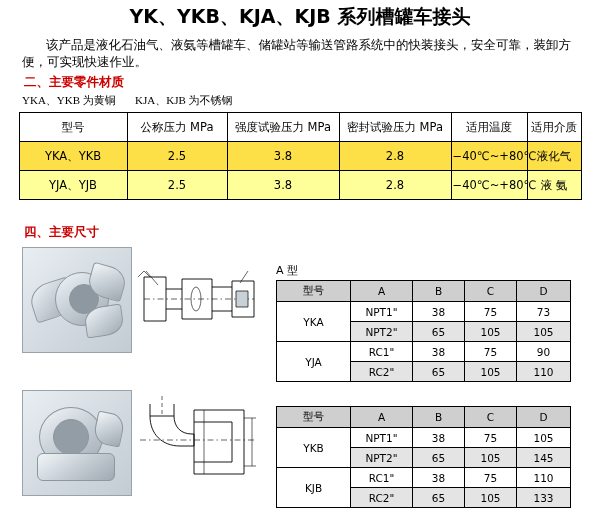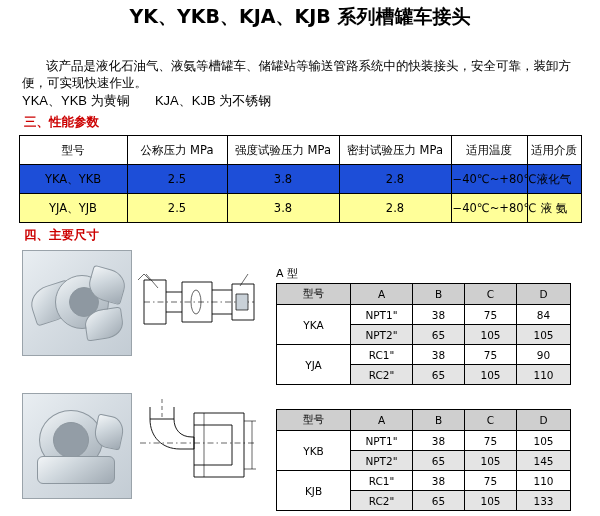--- a/index.html
+++ b/index.html
@@ -40,26 +40,25 @@
   }
   .para {
     font-size: 12.5px;
     line-height: 17px;
     margin: 0 12px 0 14px;
     text-indent: 0;
     font-family: "DejaVu Sans", "Liberation Sans", sans-serif;
   }
   .para.indent {
     text-indent: 24px;
-    margin-top: 21px;
   }
   .mat-line {
-    font-size: 13px;
+    font-size: 11px;
     margin: 1px 0 0 14px;
-    font-family: Liberation Sans, sans-serif;
+    font-family: Liberation Serif, serif;
     white-space: pre;
   }
 
   
   table {
     border-collapse: collapse;
   }
   .perf-table {
     margin: 4px auto 0 auto;
     width: 562px;
@@ -70,21 +69,21 @@
     text-align: center;
     font-size: 11.5px;
     height: 26px;
     font-family: "DejaVu Sans", "Liberation Sans", sans-serif;
   }
   .perf-table thead th {
     background: #ffffff;
     font-weight: normal;
   }
   .perf-table .row-a td {
-    background: #1d4ed8;
+    background: #fde047;
   }
   .perf-table .row-b td {
     background: #ffff99;
   }
 
   
   .dims {
     position: relative;
     margin-top: 6px;
   }
@@ -156,23 +155,23 @@
 </style>
 </head>
 <body>
 
 <div class="page">
 
   <div class="title">YK、YKB、KJA、KJB 系列槽罐车接头</div>
 
   <div class="para indent">该产品是液化石油气、液氨等槽罐车、储罐站等输送管路系统中的快装接头，安全可靠，装卸方便，可实现快速作业。</div>
 
+  <div class="section-head">二、主要零件材质</div>
   <div class="mat-line">YKA、YKB 为黄铜       KJA、KJB 为不锈钢</div>
 
-  <div class="section-head">三、性能参数</div>
 
   <table class="perf-table">
     <colgroup>
       <col style="width:108px">
       <col style="width:100px">
       <col style="width:112px">
       <col style="width:112px">
       <col style="width:76px">
       <col style="width:54px">
     </colgroup>
@@ -199,21 +198,21 @@
         <td>YJA、YJB</td>
         <td>2.5</td>
         <td>3.8</td>
         <td>2.8</td>
         <td>−40℃~+80℃</td>
         <td>液 氨</td>
       </tr>
     </tbody>
   </table>
 
-  <div class="section-head" style="margin-top:4px">四、主要尺寸</div>
+  <div class="section-head" style="margin-top:24px">四、主要尺寸</div>
 
   <div class="dims">
 
     <div class="dim-block">
       <div class="photo">
         <div class="blob" style="left:8px; top:34px; width:40px; height:34px; border-radius:50% 10% 50% 10%; transform:rotate(-18deg);"></div>
         <div class="blob" style="left:32px; top:24px; width:52px; height:52px; border-radius:50%;"></div>
         <div class="blob" style="left:46px; top:36px; width:28px; height:28px; border-radius:50%; background:#8e98a1;"></div>
         <div class="blob" style="left:66px; top:18px; width:34px; height:30px; border-radius:10% 50% 10% 50%; transform:rotate(16deg);"></div>
         <div class="blob" style="left:62px; top:58px; width:36px; height:28px; border-radius:50% 10% 50% 10%; transform:rotate(-8deg);"></div>
@@ -255,21 +254,21 @@
               <th>C</th>
               <th>D</th>
             </tr>
           </thead>
           <tbody>
             <tr class="plain">
               <td class="model" rowspan="2">YKA</td>
               <td>NPT1"</td>
               <td>38</td>
               <td>75</td>
-              <td>84</td>
+              <td>73</td>
             </tr>
             <tr class="shade">
               <td>NPT2"</td>
               <td>65</td>
               <td>105</td>
               <td>105</td>
             </tr>
             <tr class="plain">
               <td class="model" rowspan="2">YJA</td>
               <td>RC1"</td>

